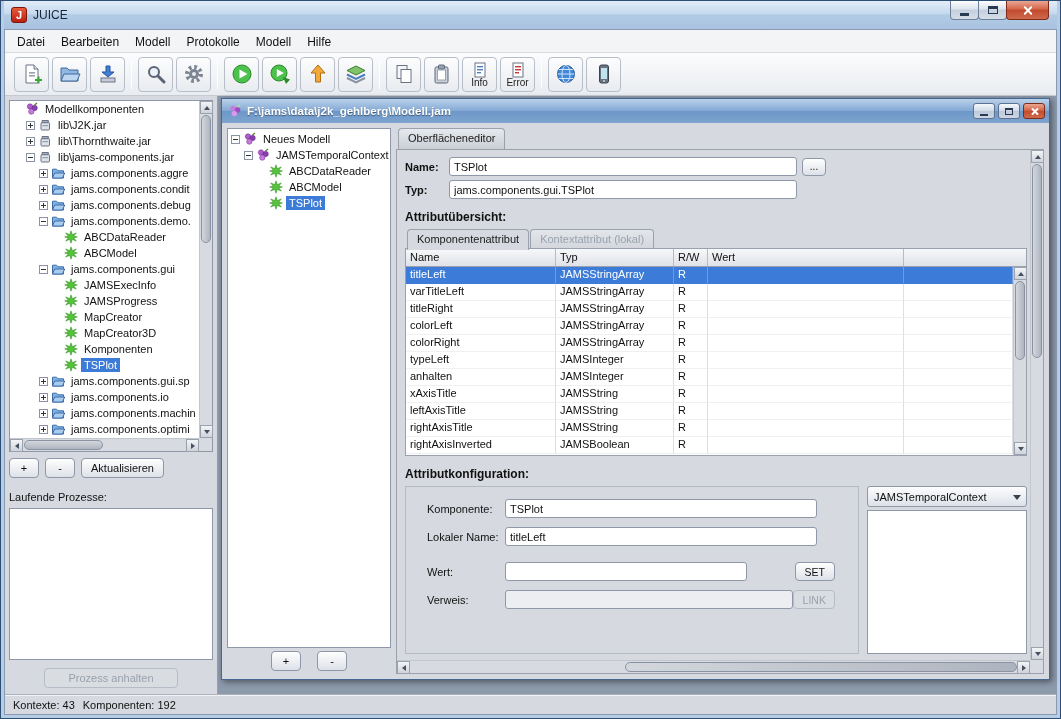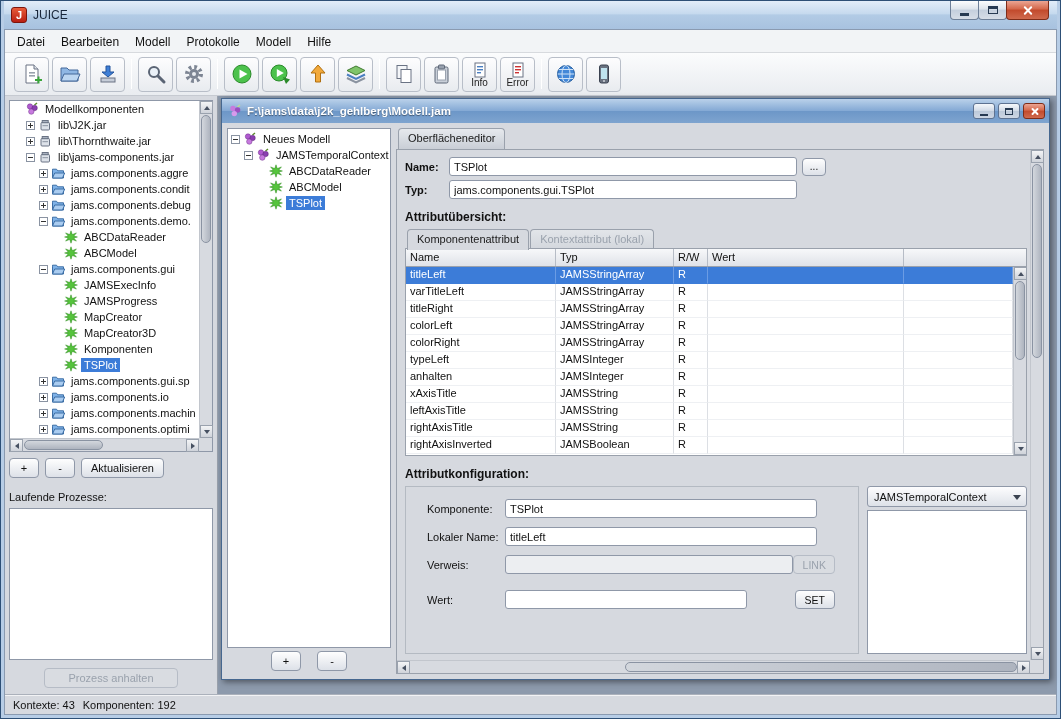--- a/index.html
+++ b/index.html
@@ -874,29 +874,29 @@
                   <div class="lower">
                     <div class="form-panel">
                       <div class="cfrow">
                         <span class="cflabel">Komponente:</span>
                         <input class="tfield w-form" value="TSPlot" style="">
                       </div>
                       <div class="cfrow">
                         <span class="cflabel">Lokaler Name:</span>
                         <input class="tfield w-form" value="titleLeft" style="">
                       </div>
+                      <div class="cfrow wert-row">
+                        <span class="cflabel">Wert:</span>
+                        <input class="tfield w-wert" value="" style="">
+                        <div class="btn cfbtn">SET</div>
+                      </div>
                       <div class="cfrow">
                         <span class="cflabel">Verweis:</span>
                         <input class="tfield w-form gray" value="" style="">
                         <div class="btn cfbtn disabled">LINK</div>
-                      </div>
-                      <div class="cfrow wert-row">
-                        <span class="cflabel">Wert:</span>
-                        <input class="tfield w-wert" value="" style="">
-                        <div class="btn cfbtn">SET</div>
                       </div>
                     </div>
                     <div class="ctx-col">
                       <div class="combo">
                         <span class="combo-text">JAMSTemporalContext</span>
                         <span class="combo-arrow"></span>
                       </div>
                       <div class="ctx-list"></div>
                     </div>
                   </div>

